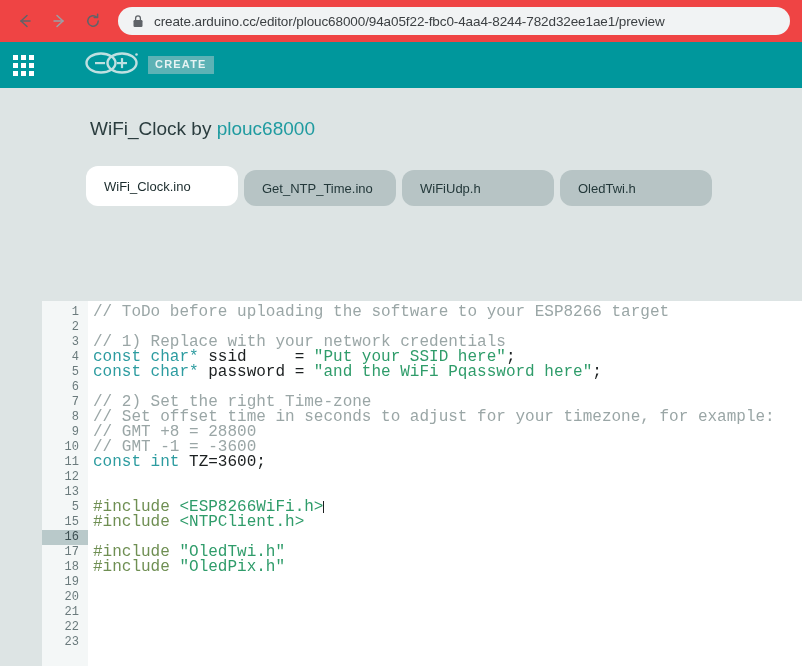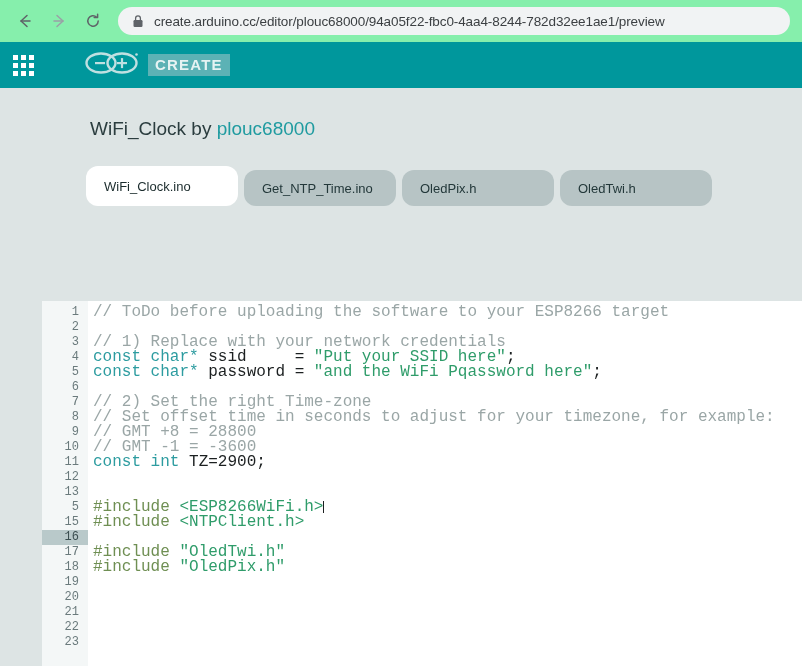--- a/index.html
+++ b/index.html
@@ -11,21 +11,21 @@
     height: 666px;
     overflow: hidden;
     background: #ffffff;
     font-family: "Liberation Sans", sans-serif;
     -webkit-font-smoothing: antialiased;
   }
 
   
   .browser-bar {
     height: 42px;
-    background: #86efac;
+    background: #ef4444;
     display: flex;
     align-items: center;
     padding: 0 0 0 10px;
     box-sizing: border-box;
   }
   .nav-btn {
     width: 30px;
     height: 30px;
     display: flex;
     align-items: center;
@@ -92,21 +92,21 @@
   }
   .brand {
     display: flex;
     align-items: center;
     cursor: pointer;
   }
   .brand-logo { display: block; margin-right: 8px; }
   .brand-create {
     background: #5cb2b5;
     color: #e6f3f3;
-    font-size: 15px;
+    font-size: 11px;
     font-weight: bold;
     letter-spacing: 1.2px;
     padding: 3px 7px 4px 7px;
     line-height: 1;
     font-family: "Liberation Sans", sans-serif;
   }
 
   
   .page {
     background: #dde4e4;
@@ -292,21 +292,21 @@
   </div>
 
   <div class="tabs">
     <div class="tab active">
       <span>WiFi_Clock.ino</span>
     </div>
     <div class="tab">
       <span>Get_NTP_Time.ino</span>
     </div>
     <div class="tab">
-      <span>OledPix.h</span>
+      <span>WiFiUdp.h</span>
     </div>
     <div class="tab">
       <span>OledTwi.h</span>
     </div>
   </div>
 
   <div class="editor">
     <div class="gutter" id="gutter">
         <div class="ln">1</div>
         <div class="ln">2</div>
@@ -336,21 +336,21 @@
         <div class="cl"><span class="tok-com">// ToDo before uploading the software to your ESP8266 target</span></div>
         <div class="cl">&nbsp;</div>
         <div class="cl"><span class="tok-com">// 1) Replace with your network credentials</span></div>
         <div class="cl"><span class="tok-key">const char</span><span class="tok-key">*</span><span class="tok-pln"> ssid     = </span><span class="tok-str">"Put your SSID here"</span><span class="tok-pln">;</span></div>
         <div class="cl"><span class="tok-key">const char</span><span class="tok-key">*</span><span class="tok-pln"> password = </span><span class="tok-str">"and the WiFi Pqassword here"</span><span class="tok-pln">;</span></div>
         <div class="cl">&nbsp;</div>
         <div class="cl"><span class="tok-com">// 2) Set the right Time-zone</span></div>
         <div class="cl"><span class="tok-com">// Set offset time in seconds to adjust for your timezone, for example:</span></div>
         <div class="cl"><span class="tok-com">// GMT +8 = 28800</span></div>
         <div class="cl"><span class="tok-com">// GMT -1 = -3600</span></div>
-        <div class="cl"><span class="tok-key">const int</span><span class="tok-pln"> TZ=2900;</span></div>
+        <div class="cl"><span class="tok-key">const int</span><span class="tok-pln"> TZ=3600;</span></div>
         <div class="cl">&nbsp;</div>
         <div class="cl">&nbsp;</div>
         <div class="cl"><span class="tok-pre">#include </span><span class="tok-str">&lt;ESP8266WiFi.h&gt;</span><span class="caret"></span></div>
         <div class="cl"><span class="tok-pre">#include </span><span class="tok-str">&lt;NTPClient.h&gt;</span></div>
         <div class="cl">&nbsp;</div>
         <div class="cl"><span class="tok-pre">#include </span><span class="tok-str">"OledTwi.h"</span></div>
         <div class="cl"><span class="tok-pre">#include </span><span class="tok-str">"OledPix.h"</span></div>
         <div class="cl">&nbsp;</div>
         <div class="cl">&nbsp;</div>
       </div>

